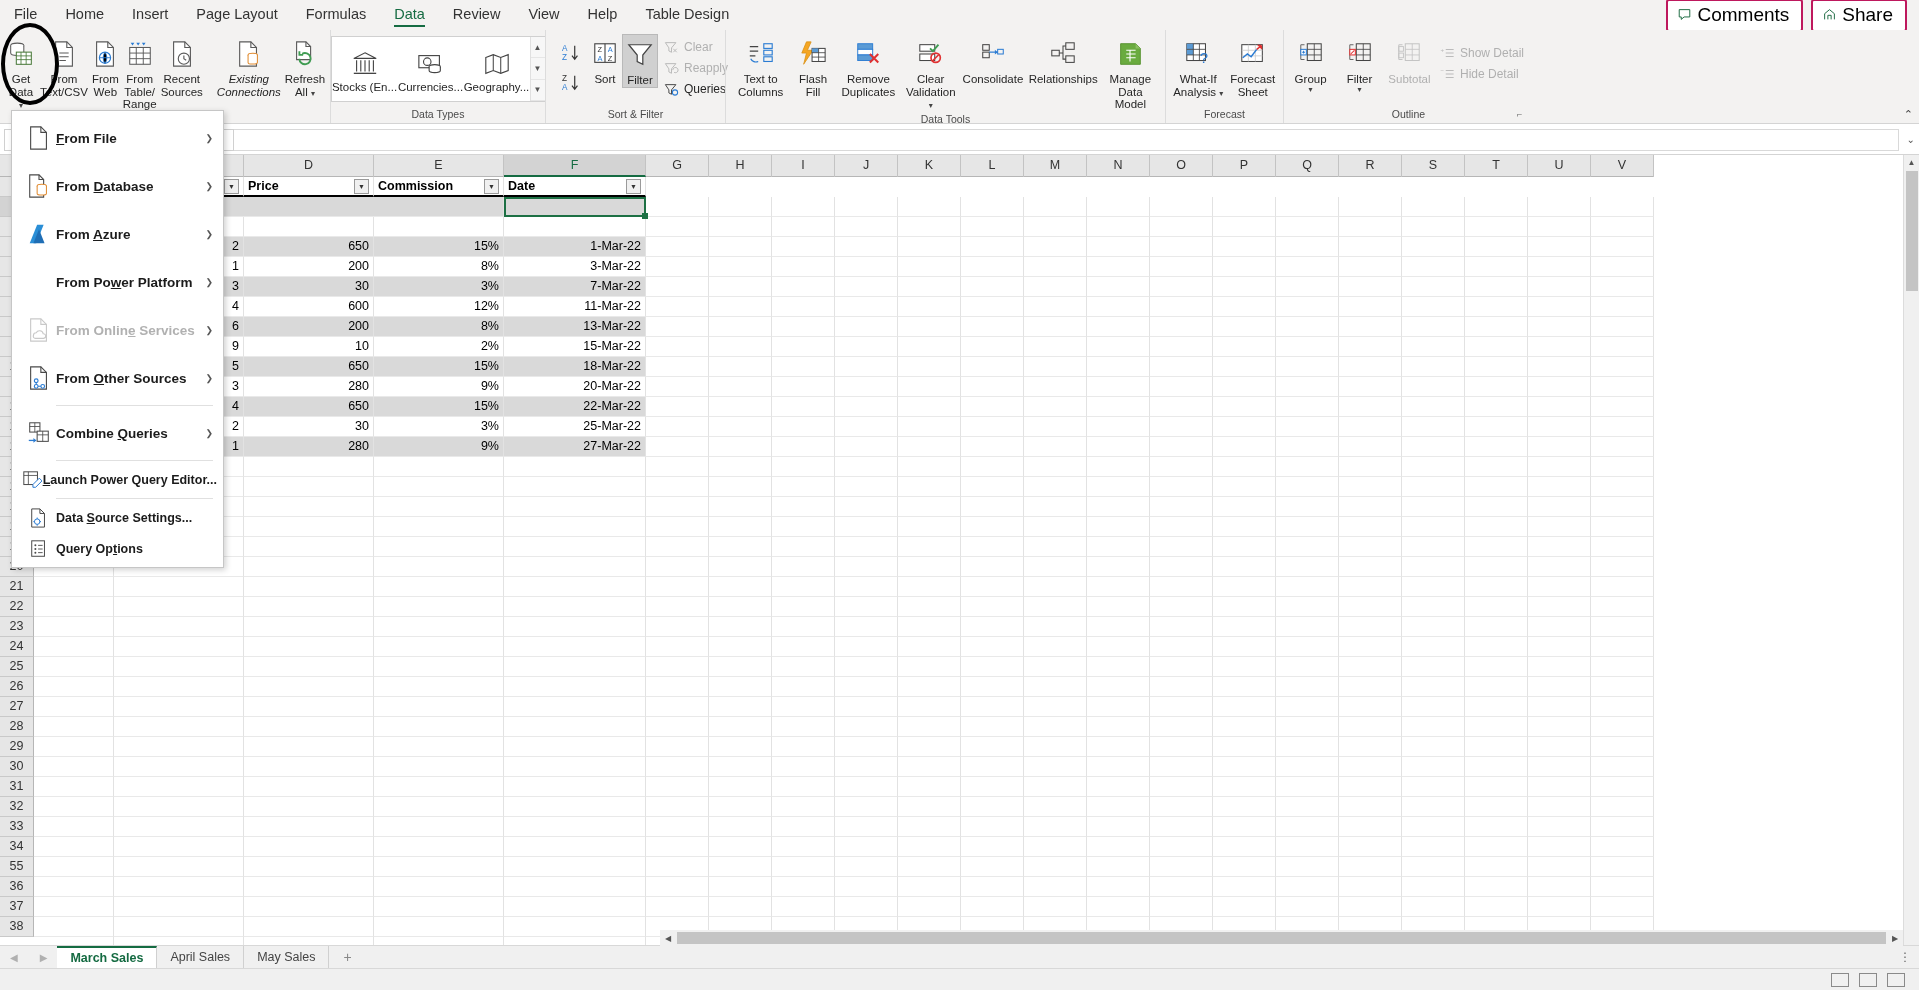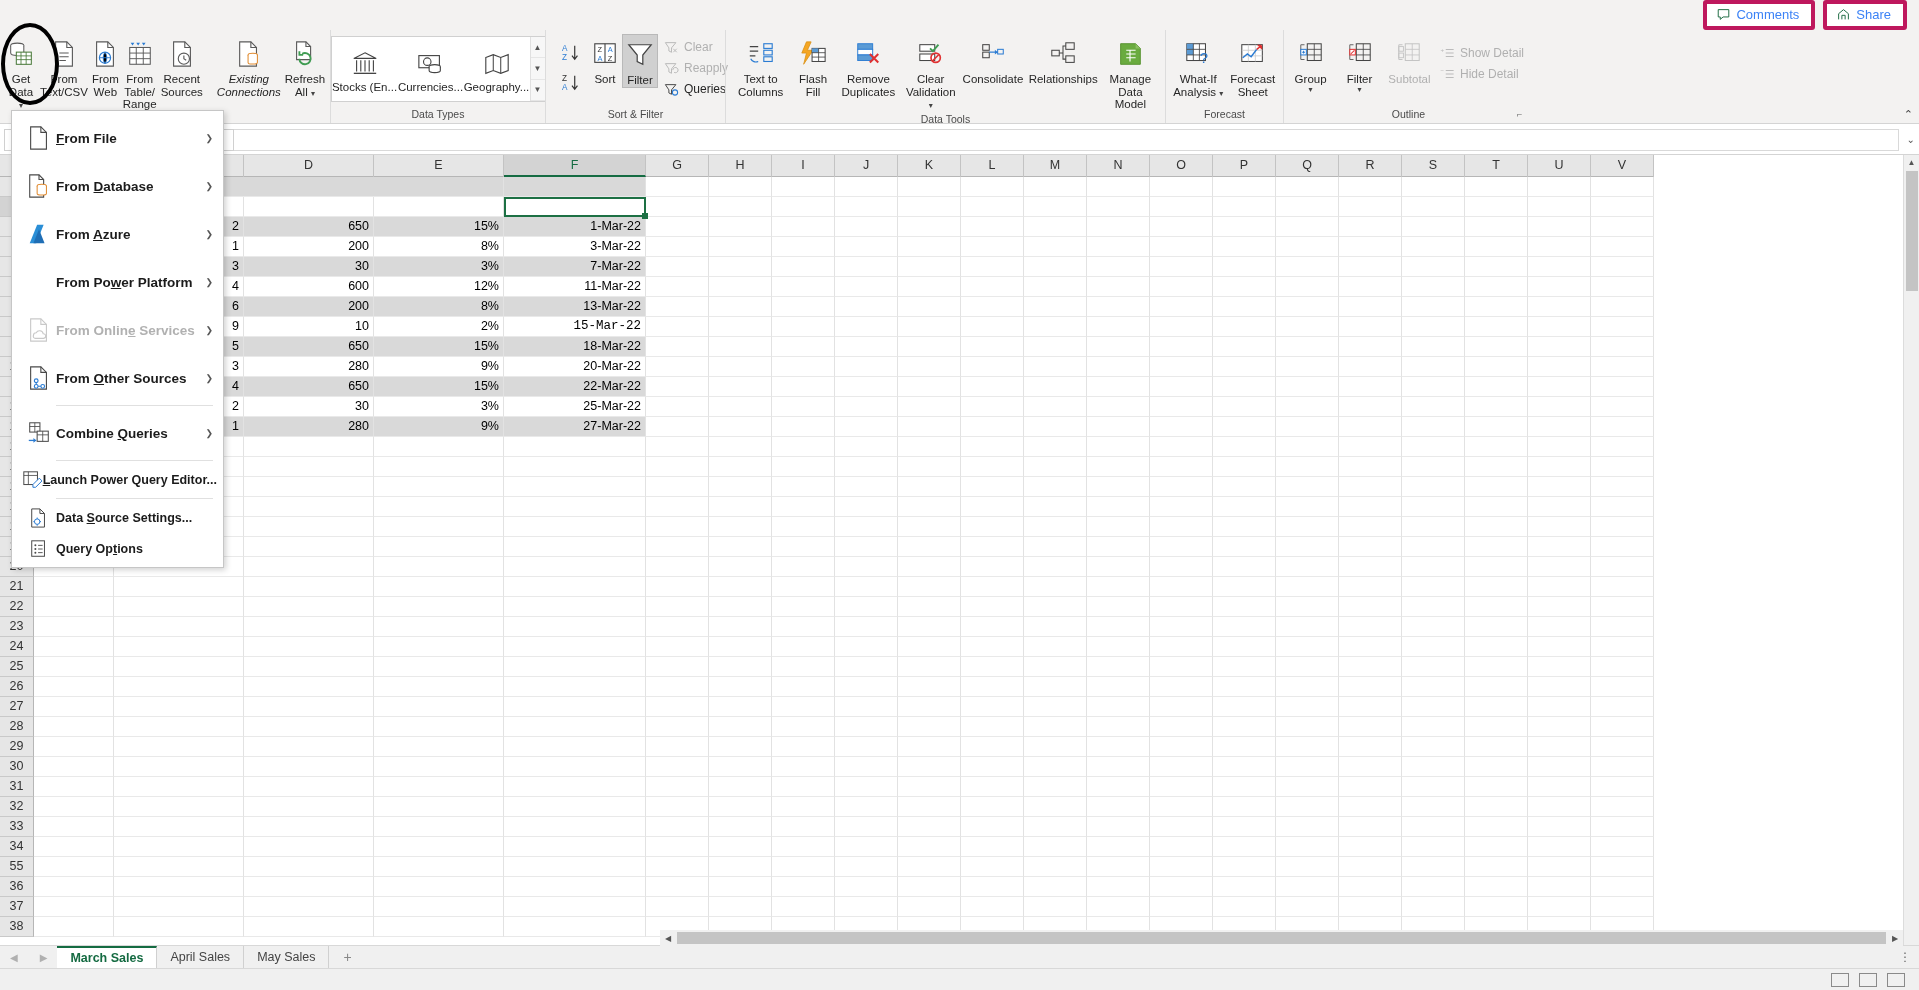--- a/index.html
+++ b/index.html
@@ -22,22 +22,22 @@
     font-size: 14.5px; color: #333333; padding: 5px 14px 7px 14px;
     white-space: nowrap; cursor: default; position: relative;
   }
   .tabbar-item.active { color: #156b42; font-weight: 400; }
   .tabbar-item.active:after {
     content: ""; position: absolute; left: 14px; right: 14px; bottom: 2px;
     height: 2.5px; background: #156b42;
   }
   .tabbar-right { margin-left: auto; display: flex; align-items: center; gap: 8px; padding-right: 12px; }
   .tb-btn {
-    display: flex; align-items: center; gap: 6px; font-size: 13px;
-    color: #3b82f6; background: #ffffff; border: 4px solid #be185d;
+    display: flex; align-items: center; gap: 6px; font-size: 19px;
+    color: #000000; background: #ffffff; border: 2px solid #be185d;
     border-radius: 3px; padding: 3px 12px 4px 10px; white-space: nowrap;
   }
 
   
   .ribbon {
     position: absolute; top: 30px; left: 0; width: 1919px; height: 94px;
     background: #f3f2f1; border-bottom: 1px solid #d4d4d4;
     display: flex; align-items: stretch;
   }
   .rgroup { position: relative; display: flex; flex-direction: column; padding: 0 4px; }
@@ -220,20 +220,32 @@
     position: absolute; left: 1px; top: 23px; width: 58px; height: 82px;
     border: 4px solid #000000; border-radius: 50%; z-index: 60; pointer-events: none;
   }
 </style>
 </head>
 <body>
 
 <div id="app">
 
   <div class="tabbar">
+    <div id="ribbon-tabs" style="display:flex;align-items:center;">
+        <div class="tabbar-item">File</div>
+        <div class="tabbar-item">Home</div>
+        <div class="tabbar-item">Insert</div>
+        <div class="tabbar-item">Page Layout</div>
+        <div class="tabbar-item">Formulas</div>
+        <div class="tabbar-item active">Data</div>
+        <div class="tabbar-item">Review</div>
+        <div class="tabbar-item">View</div>
+        <div class="tabbar-item">Help</div>
+        <div class="tabbar-item">Table Design</div>
+      </div>
     <div class="tabbar-right">
       <div class="tb-btn">
         <svg width="13" height="13" viewBox="0 0 16 16">
             <path d="M1.5 2h13v9h-7l-3.5 3v-3h-2.5z" fill="none" stroke="#1e6b43" stroke-width="1.2"></path>
           </svg>
         <span>Comments</span>
       </div>
       <div class="tb-btn">
         <svg width="13" height="13" viewBox="0 0 16 16">
             <path d="M2 14V7l6-5 6 5v7" fill="none" stroke="#1e6b43" stroke-width="1.2"></path>
@@ -706,20 +718,27 @@
         <div class="rh">32</div>
         <div class="rh">33</div>
         <div class="rh">34</div>
         <div class="rh">55</div>
         <div class="rh">36</div>
         <div class="rh">37</div>
         <div class="rh">38</div>
       </div>
     <div class="cells" id="cells">
         <div class="row">
+          <div class="cell hdr" style="width: 80px;"><span class="filter-arrow">▼</span><span></span></div>
+          <div class="cell hdr" style="width: 130px;"><span class="filter-arrow">▼</span><span>Quantity</span></div>
+          <div class="cell hdr" style="width: 130px;"><span class="filter-arrow">▼</span><span>Price</span></div>
+          <div class="cell hdr" style="width: 130px;"><span class="filter-arrow">▼</span><span>Commission</span></div>
+          <div class="cell hdr" style="width: 142px;"><span class="filter-arrow">▼</span><span>Date</span></div>
+        </div>
+        <div class="row">
           <div class="cell title" style="width: 470px;">Home appliances sales data</div>
           <div class="cell title" style="width: 142px;"></div>
           <div class="cell " style="width: 63px;"></div>
           <div class="cell " style="width: 63px;"></div>
           <div class="cell " style="width: 63px;"></div>
           <div class="cell " style="width: 63px;"></div>
           <div class="cell " style="width: 63px;"></div>
           <div class="cell " style="width: 63px;"></div>
           <div class="cell " style="width: 63px;"></div>
           <div class="cell " style="width: 63px;"></div>
@@ -868,21 +887,21 @@
           <div class="cell " style="width: 63px;"></div>
           <div class="cell " style="width: 63px;"></div>
           <div class="cell " style="width: 63px;"></div>
           <div class="cell " style="width: 63px;"></div>
         </div>
         <div class="row">
           <div class="cell " style="width: 80px;">Kettle</div>
           <div class="cell  num" style="width: 130px;">9</div>
           <div class="cell  num" style="width: 130px;">10</div>
           <div class="cell  num" style="width: 130px;">2%</div>
-          <div class="cell  num" style="width: 142px; font-family: Liberation Mono, monospace;">15-Mar-22</div>
+          <div class="cell  num" style="width: 142px;">15-Mar-22</div>
           <div class="cell " style="width: 63px;"></div>
           <div class="cell " style="width: 63px;"></div>
           <div class="cell " style="width: 63px;"></div>
           <div class="cell " style="width: 63px;"></div>
           <div class="cell " style="width: 63px;"></div>
           <div class="cell " style="width: 63px;"></div>
           <div class="cell " style="width: 63px;"></div>
           <div class="cell " style="width: 63px;"></div>
           <div class="cell " style="width: 63px;"></div>
           <div class="cell " style="width: 63px;"></div>

